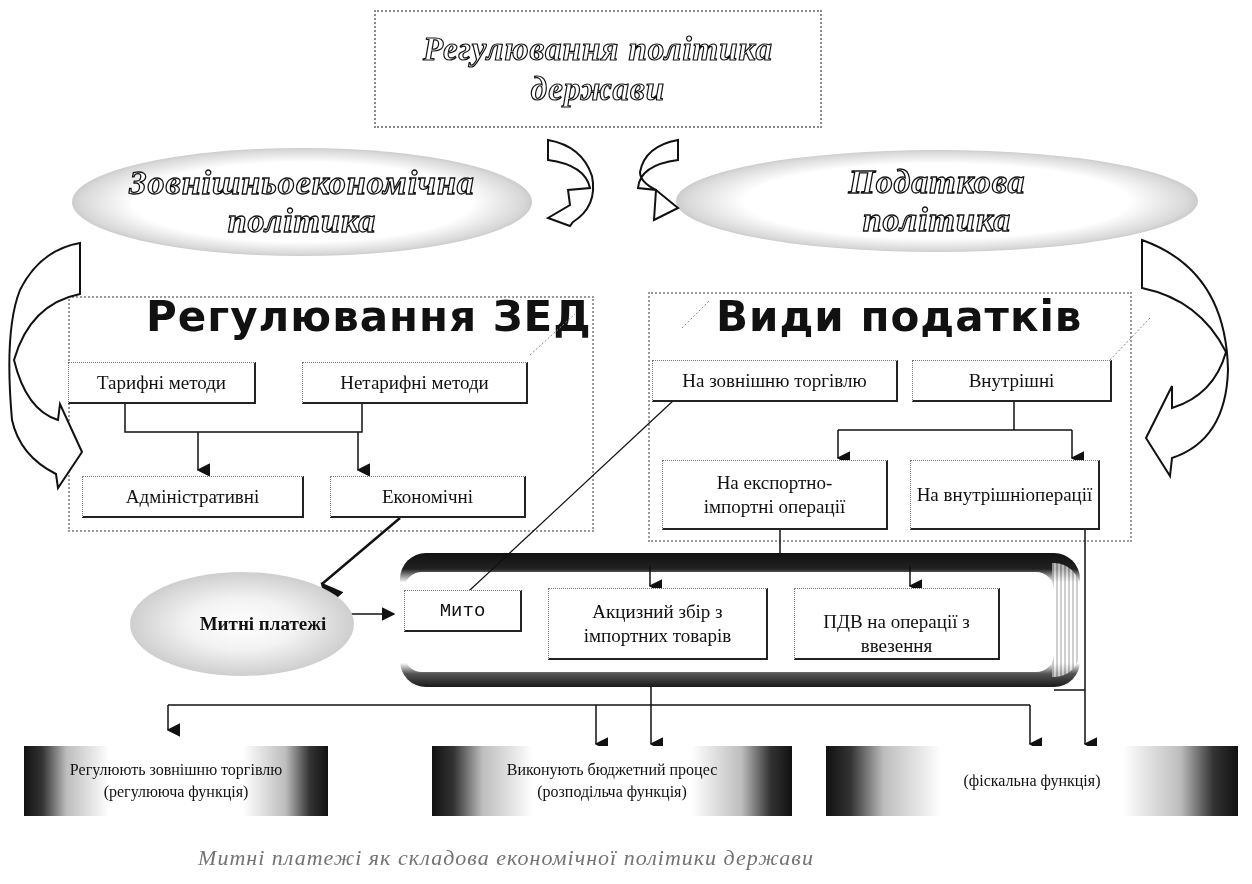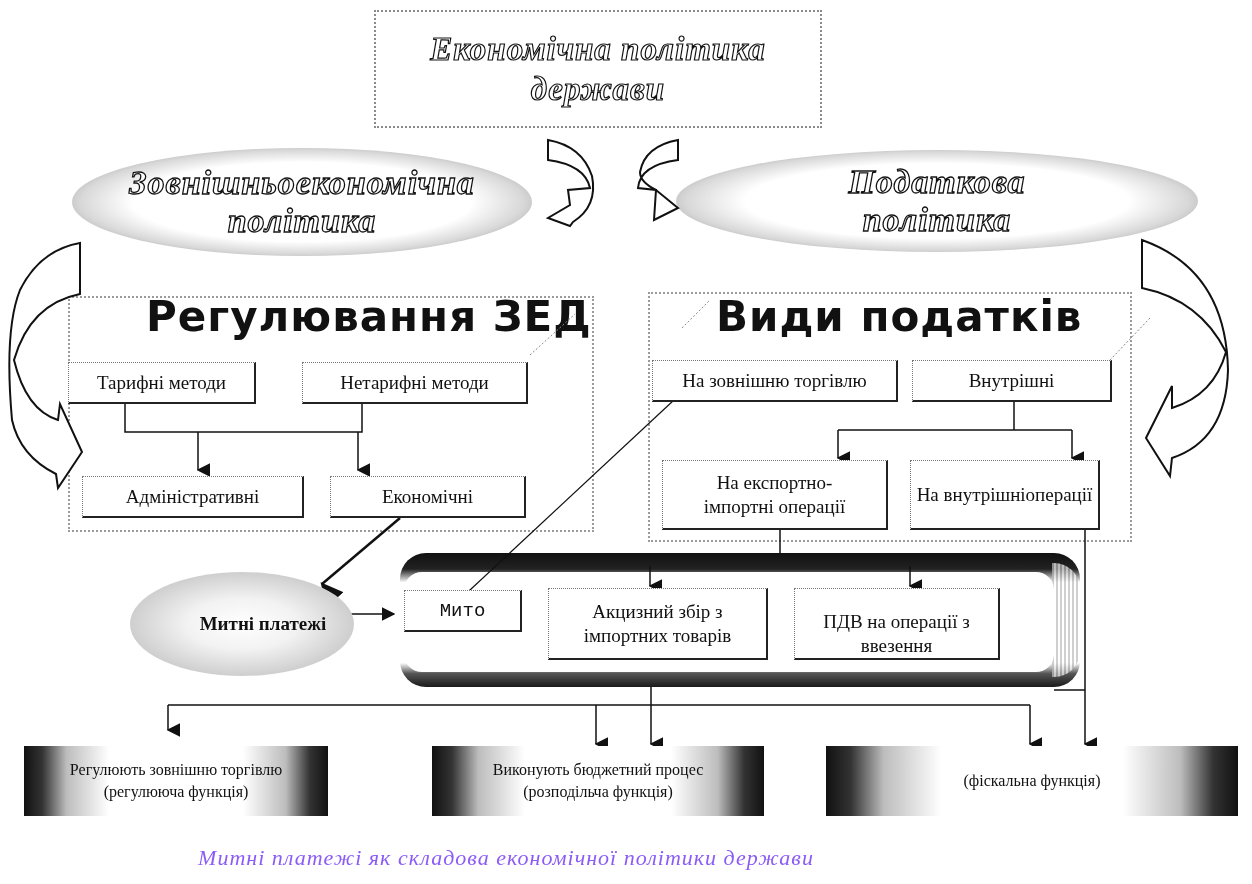--- a/index.html
+++ b/index.html
@@ -50,30 +50,30 @@
     display: flex; align-items: center; justify-content: center; }
   .ell-mytni span { font-weight: bold; font-size: 19px; color: #111; margin-left: 42px; }
 
   
   .func { height: 70px; display: flex; flex-direction: column; align-items: center; justify-content: center;
     background: linear-gradient(90deg, #111 0%, #333 6%, #bdbdbd 14%, #fff 28%, #fff 72%, #bdbdbd 86%, #333 94%, #111 100%);
     font-family: "Liberation Serif", serif; font-size: 16px; line-height: 22px; color: #111; text-align: center; }
   .func span { white-space: nowrap; overflow: hidden; }
 
   .caption { left: 0; width: 1012px; top: 845px; text-align: center;
-    font-family: "Liberation Serif", serif; font-style: italic; font-size: 22px; color: #8b5cf6; letter-spacing: 1px; }
+    font-family: "Liberation Serif", serif; font-style: italic; font-size: 22px; color: #737373; letter-spacing: 1px; }
 </style>
 </head>
 <body>
 
 <div class="abs panel" style="left:68px; top:296px; width:526px; height:236px;"></div>
 <div class="abs panel" style="left:648px; top:292px; width:484px; height:250px;"></div>
 
 <div class="abs title-box">
-  <span>Економічна політика</span>
+  <span>Регулювання політика</span>
   <span>держави</span>
 </div>
 
 <div class="abs ellipse ell-left">
   <span>Зовнішньоекономічна</span>
   <span>політика</span>
 </div>
 <div class="abs ellipse ell-right">
   <span>Податкова</span>
   <span>політика</span>
@@ -170,21 +170,21 @@
 </div>
 <div class="abs box" style="left:794px; top:588px; width:206px; height:72px; flex-direction:column;justify-content:flex-end;">
   <span>ПДВ на операції з</span>
   <span>ввезення</span>
 </div>
 
 <div class="abs func" style="left:24px; top:746px; width:304px;">
   <span>Регулюють зовнішню торгівлю</span>
   <span>(регулююча функція)</span>
 </div>
-<div class="abs func" style="left:432px; top:746px; width:332px;">
+<div class="abs func" style="left:432px; top:746px; width:360px;">
   <span>Виконують бюджетний процес</span>
   <span>(розподільча функція)</span>
 </div>
 <div class="abs func" style="left:826px; top:746px; width:412px;">
   <span>(фіскальна функція)</span>
 </div>
 
 <div class="abs caption">Митні платежі як складова економічної політики держави</div>
 
 </body></html>

